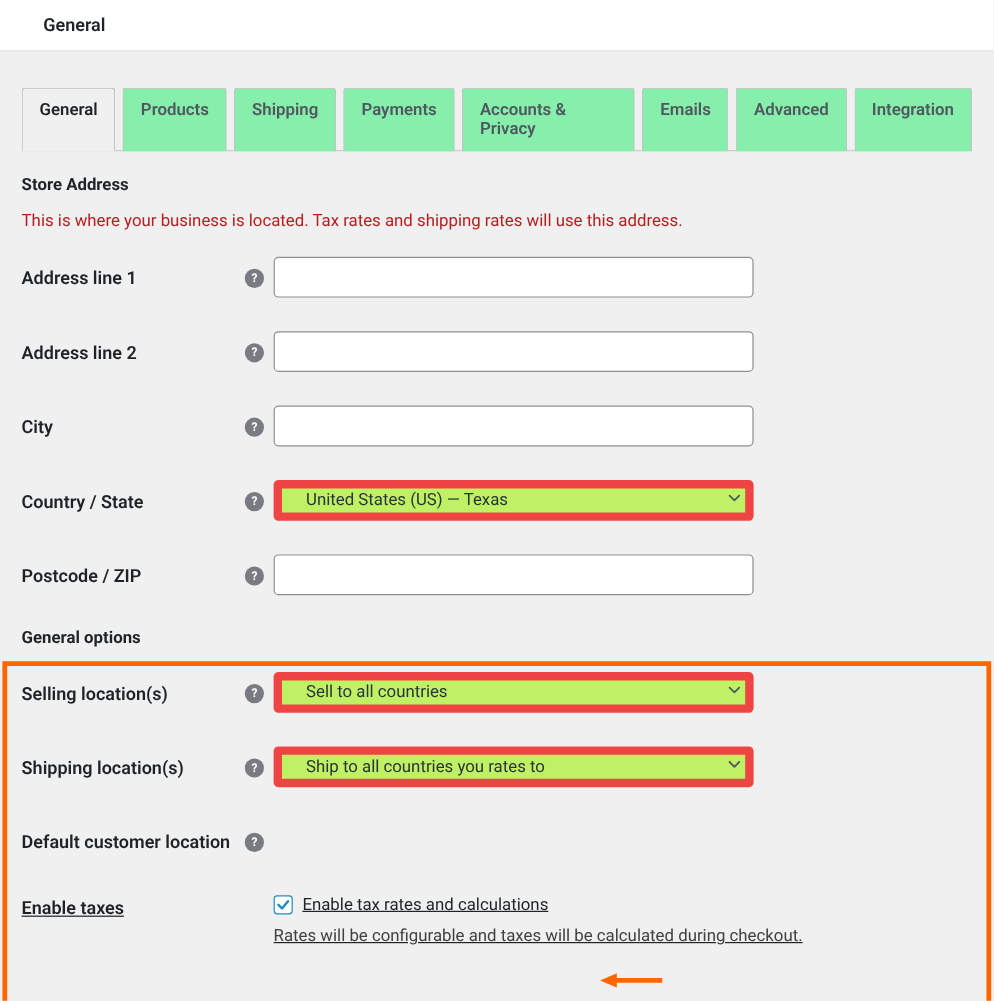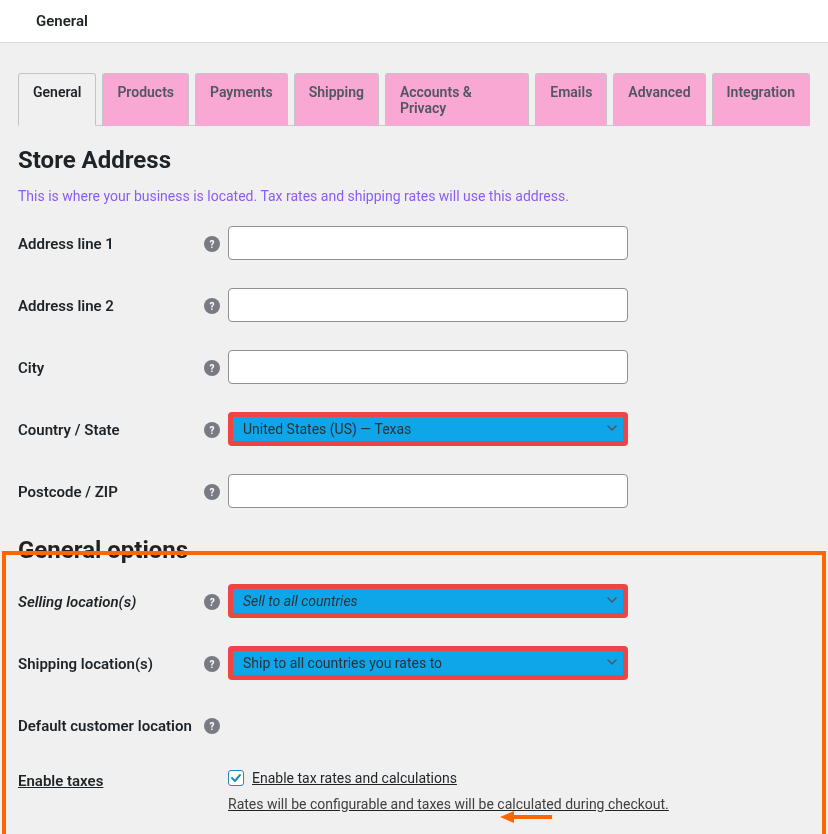--- a/index.html
+++ b/index.html
@@ -29,45 +29,45 @@
       position: relative;
     }
     .tabs {
       display: flex;
       gap: 6px;
       margin-bottom: 20px;
       border-bottom: 1px solid #ccc;
       position: relative;
     }
     .tab {
-      background: #f9a8d4;
+      background: #86efac;
       border: 1px solid #c3c4c7;
       border-bottom: none;
       border-radius: 3px 3px 0 0;
       padding: 10px 14px;
       font-size: 14px;
       font-weight: 600;
       color: #50575e;
       cursor: pointer;
       margin-bottom: -1px;
     }
     .tab.active {
       background: #f0f0f1;
       border-bottom: 1px solid #f0f0f1;
       color: #1d2327;
     }
     h2.section-title {
-      font-size: 24px;
+      font-size: 14px;
       font-weight: 700;
       margin-bottom: 14px;
       color: #1d2327;
     }
     .section-desc {
       font-size: 14px;
-      color: #8b5cf6;
+      color: #b91c1c;
       margin-bottom: 22px;
     }
     .form-row {
       display: flex;
       align-items: center;
       margin-bottom: 28px;
       min-height: 34px;
     }
     .form-row.align-top {
       align-items: flex-start;
@@ -116,25 +116,25 @@
       background: #fff;
       color: #2c3338;
     }
     .select-wrap {
       position: relative;
       width: 400px;
     }
     .select-field {
       width: 100%;
       height: 34px;
-      padding: 4px 30px 4px 10px;
-      border: 5px solid #ef4444;
+      padding: 4px 30px 4px 20px;
+      border: 7px solid #ef4444;
       border-radius: 4px;
       font-size: 14px;
-      background: #0ea5e9;
+      background: #bef264;
       color: #2c3338;
       display: flex;
       align-items: center;
       cursor: pointer;
     }
     .select-chevron {
       position: absolute;
       right: 10px;
       top: 50%;
       transform: translateY(-50%);
@@ -204,22 +204,22 @@
 
 <div class="top-bar">
   <span class="top-bar-text">General</span>
 </div>
 
 <div class="content">
 
   <div class="tabs">
     <div class="tab active">General</div>
     <div class="tab">Products</div>
+    <div class="tab">Shipping</div>
     <div class="tab">Payments</div>
-    <div class="tab">Shipping</div>
     <div class="tab">Accounts &amp; Privacy</div>
     <div class="tab">Emails</div>
     <div class="tab">Advanced</div>
     <div class="tab">Integration</div>
   </div>
 
   <h2 class="section-title">Store Address</h2>
   <p class="section-desc">This is where your business is located. Tax rates and shipping rates will use this address.</p>
 
   <div class="form-row">
@@ -276,21 +276,21 @@
       <span class="form-label">Postcode / ZIP</span>
       <span class="help-icon">?</span>
     </div>
     <div class="form-control-col">
       <input type="text" value="" style="">
     </div>
   </div>
 
   <h2 class="section-title">General options</h2>
 
-  <div class="form-row" style="margin-top:20px;font-style:italic;">
+  <div class="form-row" style="margin-top:20px;">
     <div class="form-label-col">
       <span class="form-label">Selling location(s)</span>
       <span class="help-icon">?</span>
     </div>
     <div class="form-control-col">
       <div class="select-wrap">
         <div class="select-field">
           <span>Sell to all countries</span>
         </div>
         <span class="select-chevron">

